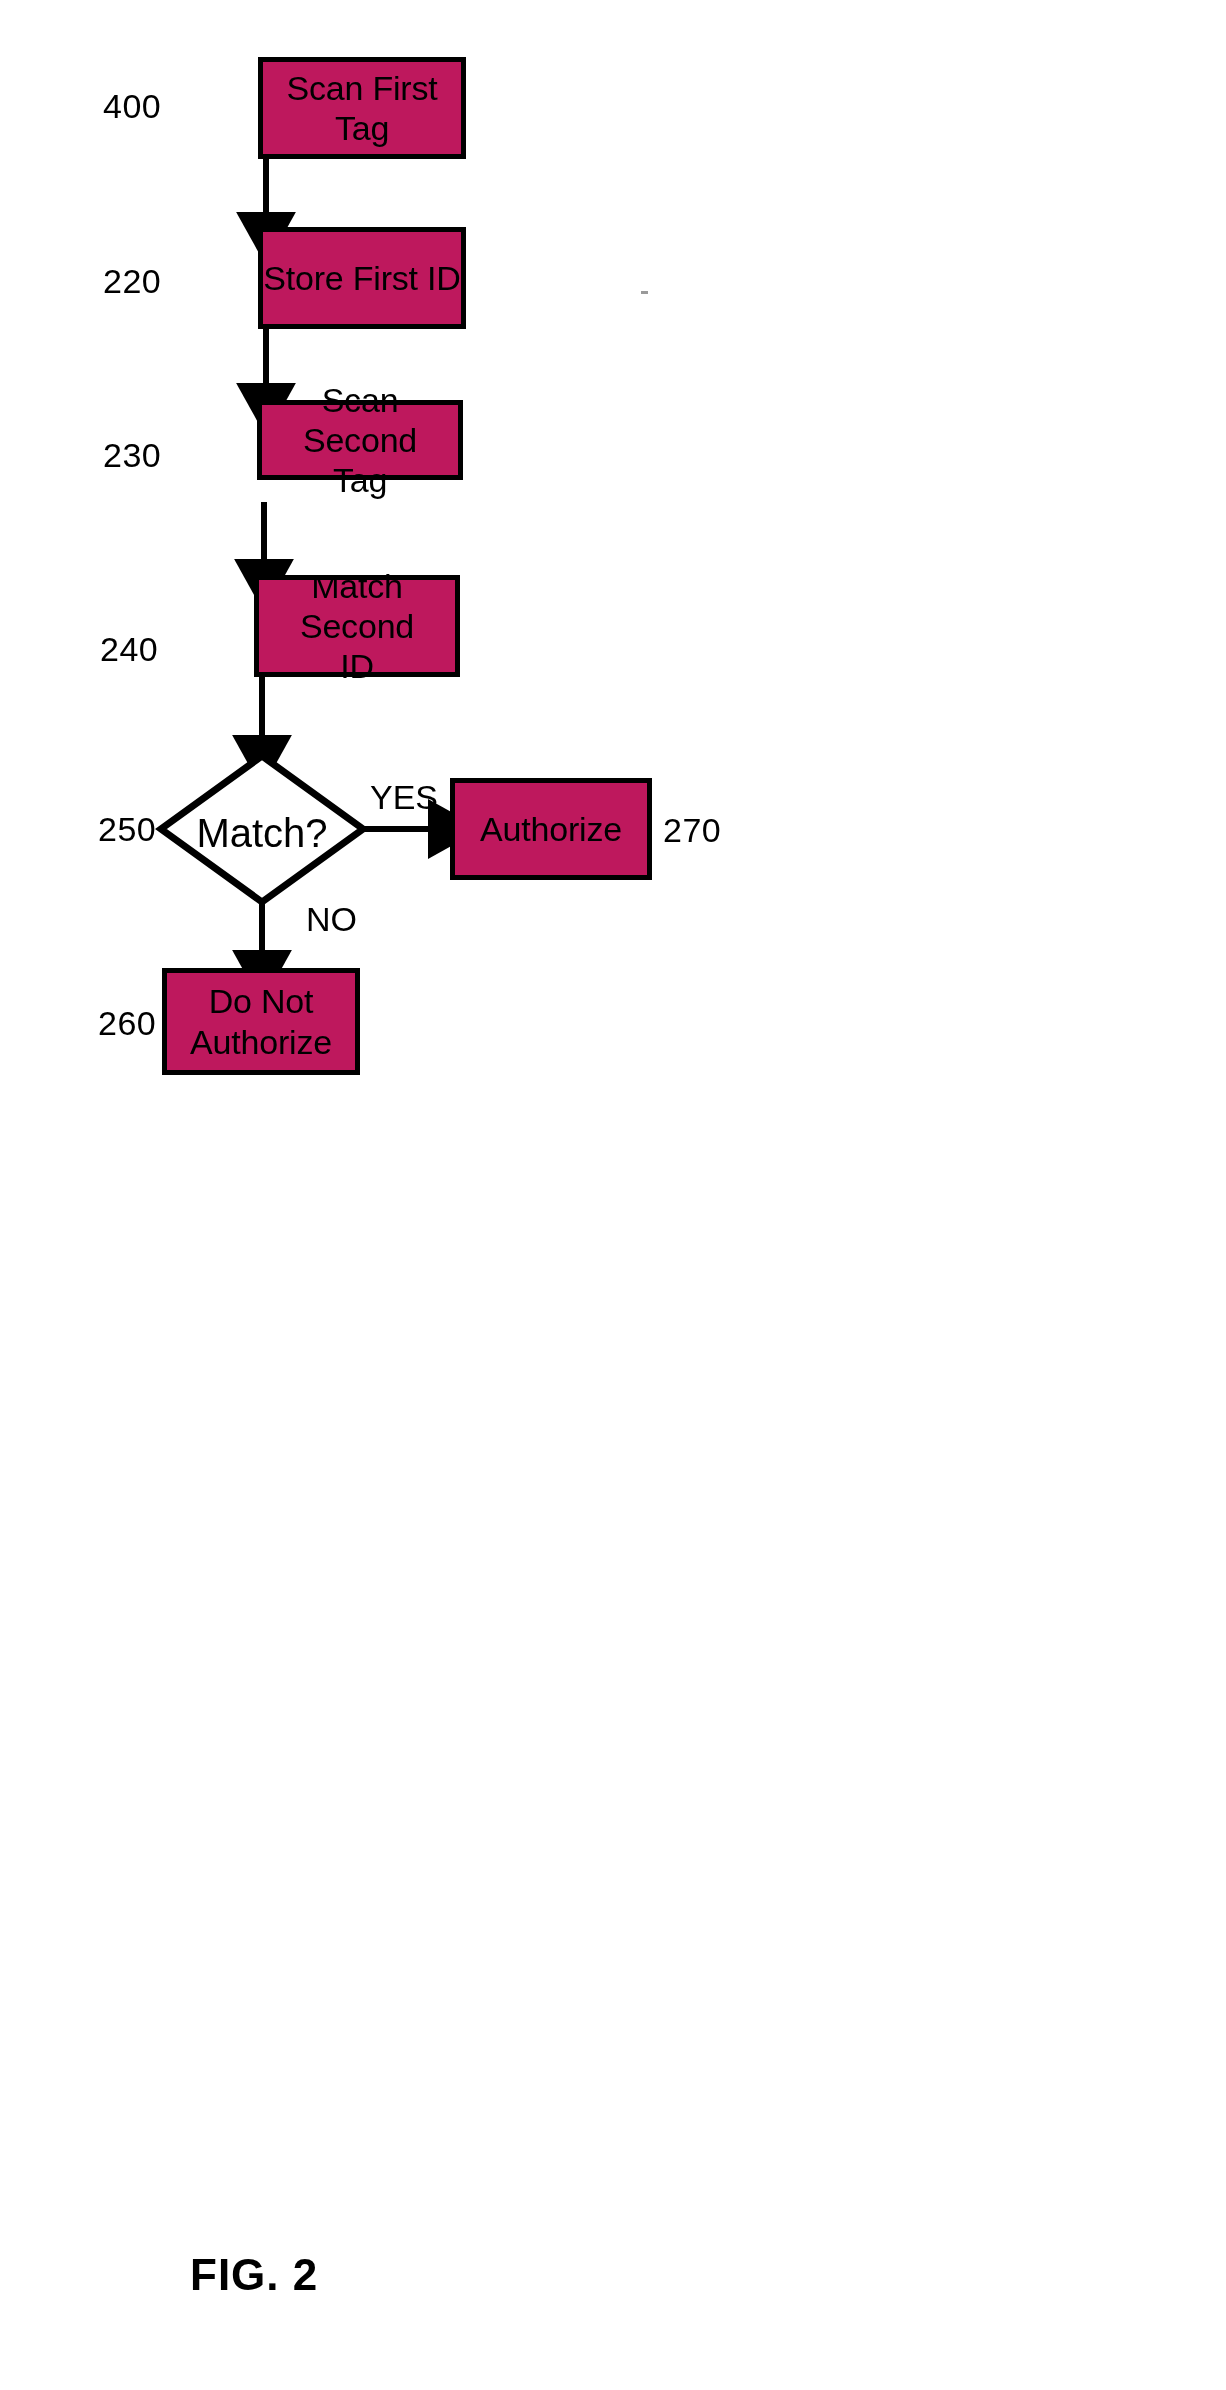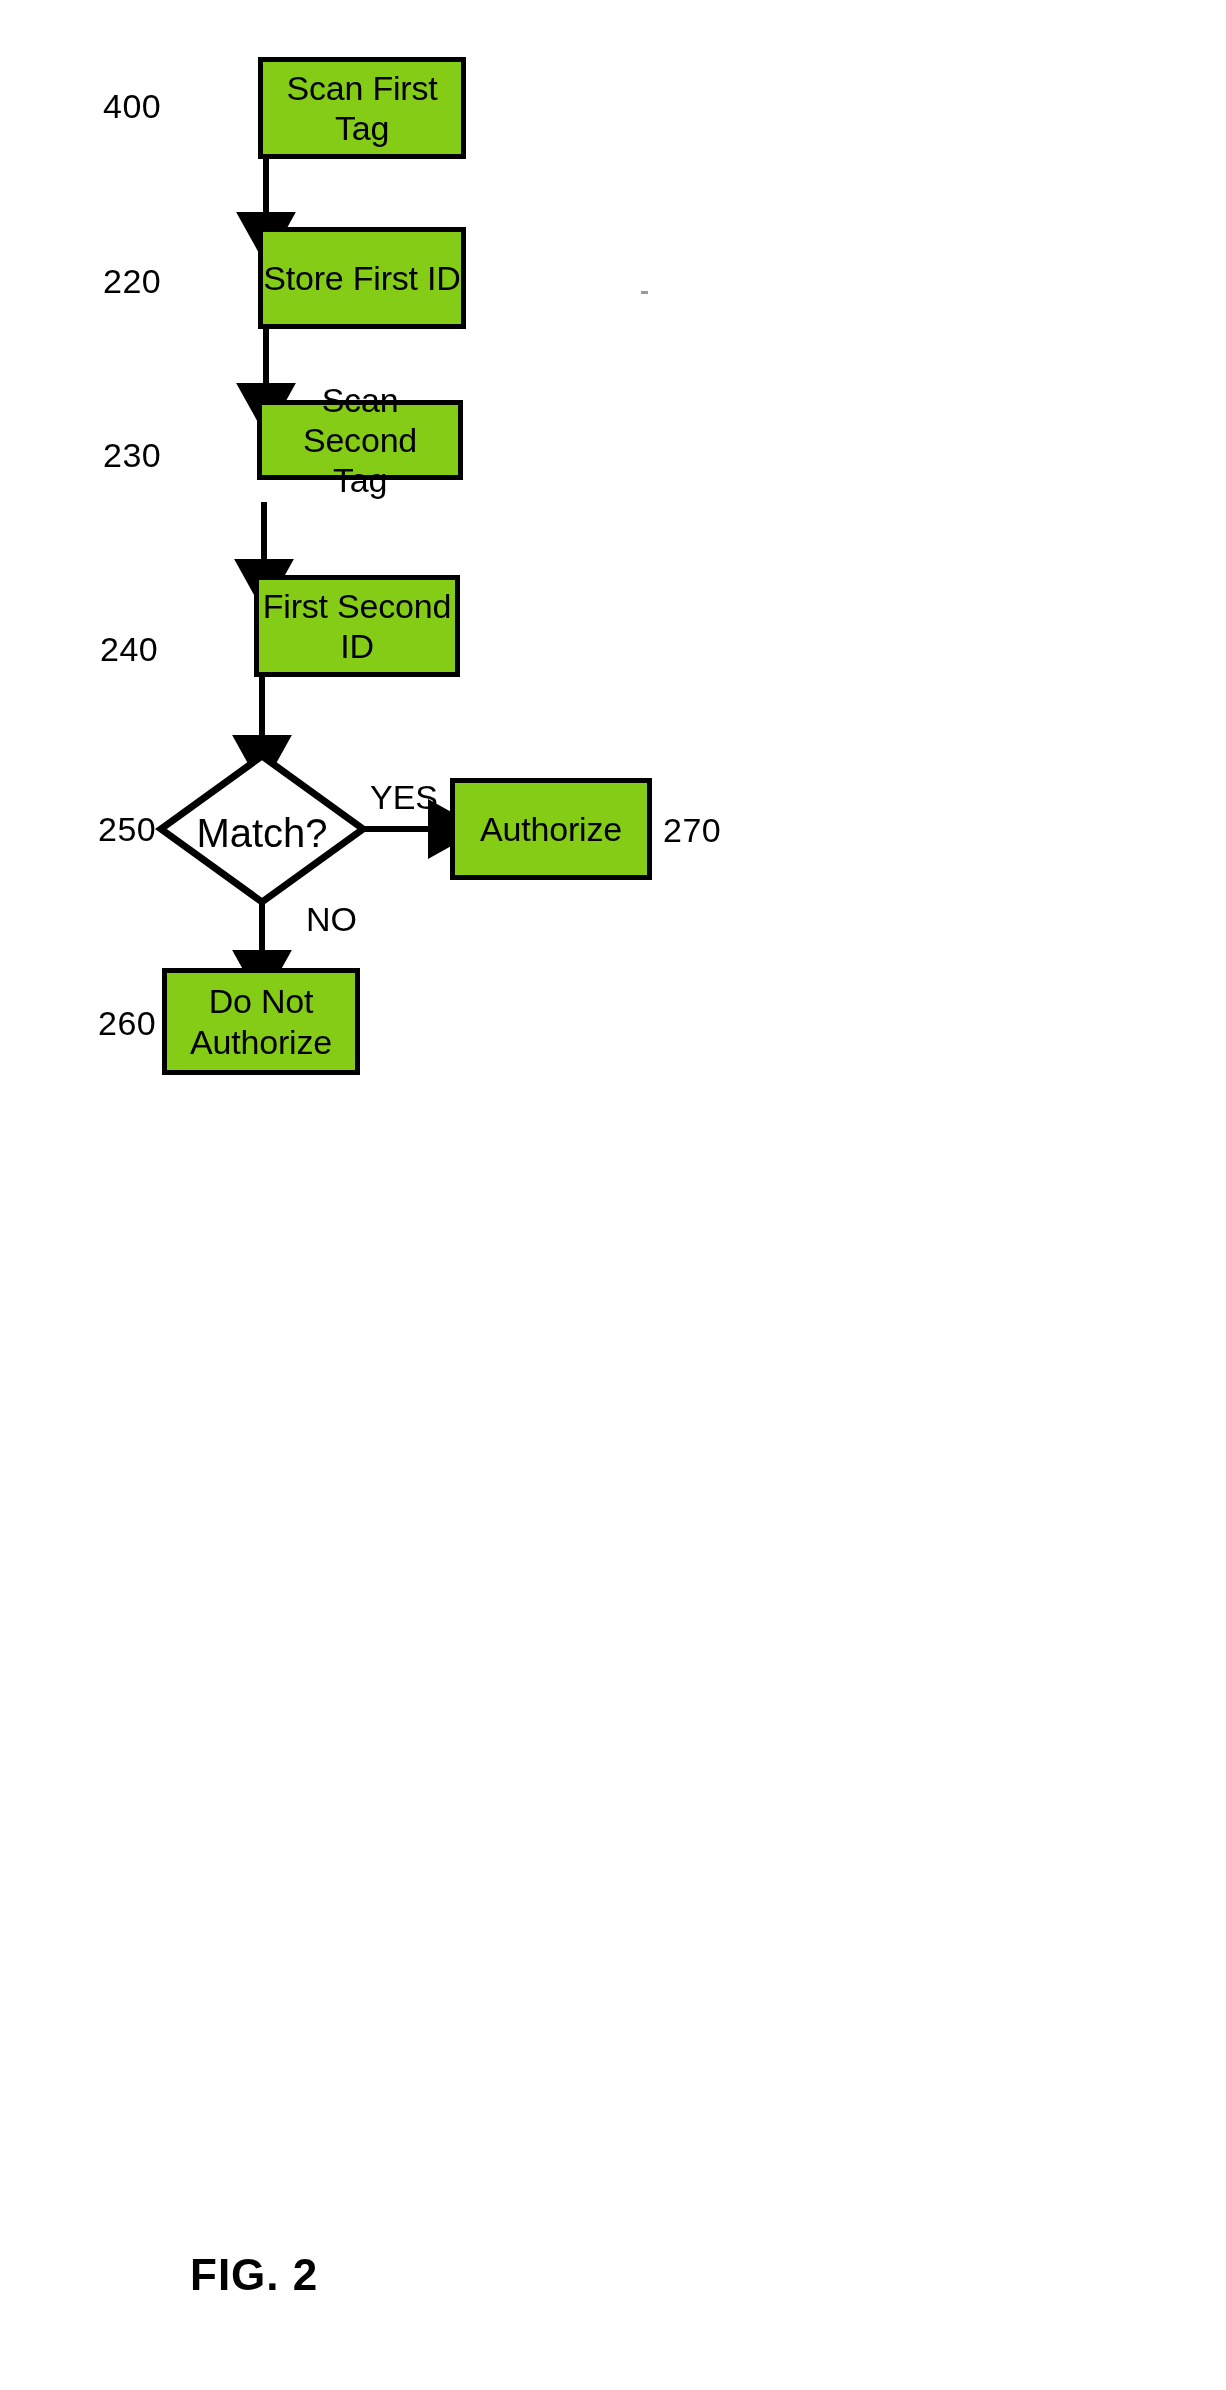--- a/index.html
+++ b/index.html
@@ -14,21 +14,21 @@
     background: #ffffff;
     overflow: hidden;
     font-family: "Liberation Sans", sans-serif;
     color: #000000;
   }
   
   .node-box {
     position: absolute;
     box-sizing: border-box;
     border: 5px solid #000000;
-    background: #84cc16;
+    background: #be185d;
     display: flex;
     align-items: center;
     justify-content: center;
     text-align: center;
     font-size: 34px;
     line-height: 1.18;
     letter-spacing: -0.2px;
     white-space: pre-line;
   }
   
@@ -103,21 +103,21 @@
   </svg>
 
   <div class="node-box" style="left:258px; top:57px; width:208px; height:102px;">Scan First
 Tag</div>
 
   <div class="node-box" style="left:258px; top:227px; width:208px; height:102px;">Store First ID</div>
 
   <div class="node-box" style="left:257px; top:400px; width:206px; height:80px;">Scan Second
 Tag</div>
 
-  <div class="node-box" style="left:254px; top:575px; width:206px; height:102px;">First Second
+  <div class="node-box" style="left:254px; top:575px; width:206px; height:102px;">Match Second
 ID</div>
 
   <div class="node-box" style="left:450px; top:778px; width:202px; height:102px;">Authorize</div>
 
   <div class="node-box" style="left:162px; top:968px; width:198px; height:107px;">Do Not
 Authorize</div>
 
   <div class="diamond-text" style="left:162px; top:811px; width:200px;">Match?</div>
 
   <div class="ref" style="left:103px; top:87px;">400</div>

